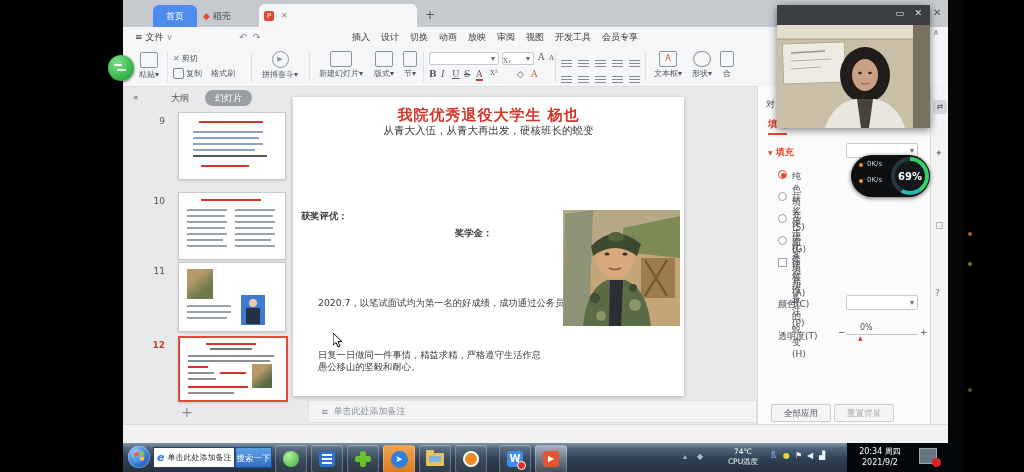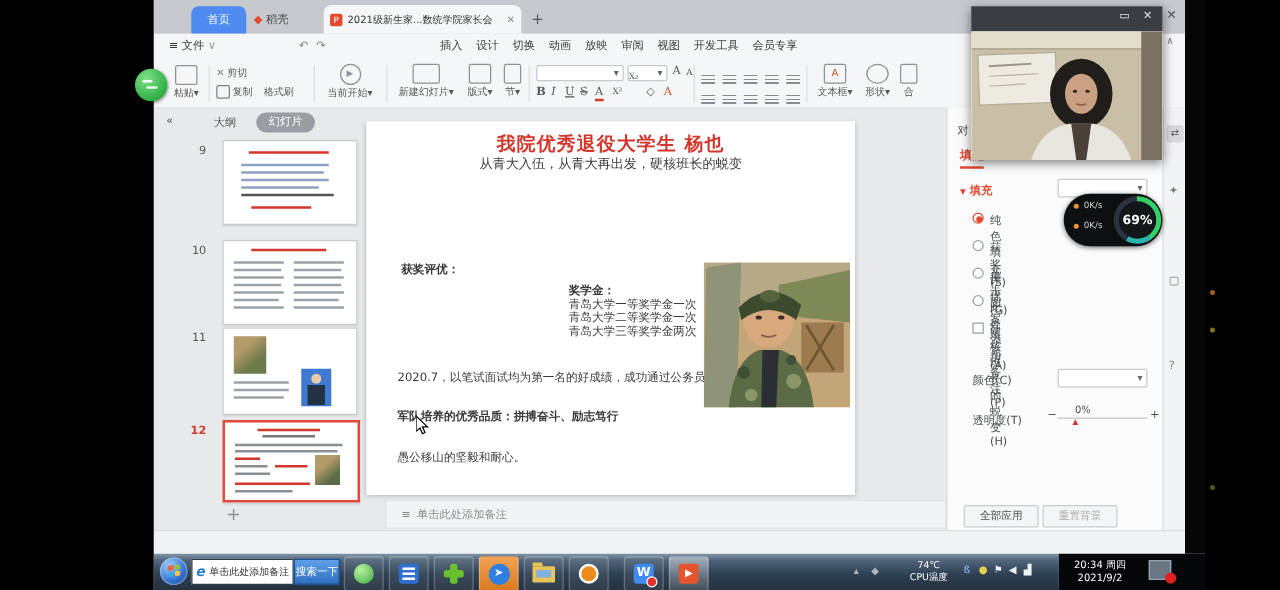--- a/index.html
+++ b/index.html
@@ -113,21 +113,20 @@
 <div class="a screen">
 
   <div class="a tabbar">
     <div class="a tab-home">首页</div>
     <div class="a tab-docer">
       <span style="color:#e2492f">◆</span>
       <span>稻壳</span>
     </div>
     <div class="a tab-doc">
       <span class="ppt-ico">P</span>
-      <span style="flex:1;overflow:hidden;white-space:nowrap">2021级新生家...数统学院家长会</span>
       <span style="color:#888;margin-left:3px">✕</span>
     </div>
     <div class="a" style="left:302px;top:8px;font-size:12px;color:#555">+</div>
     <div class="a wclose" style="left:810px;top:7px">✕</div>
   </div>
 
   <div class="a menubar">
     <span class="a mitem" style="left:12px">
       <span>≡</span>
       <span>文件</span>
@@ -159,21 +158,21 @@
   <div class="a tsm" style="left:50px;top:68px">
     <span class="qicon"></span>
       <span>复制</span>
   </div>
   <div class="a tsm" style="left:88px;top:68px">
     <span>格式刷</span>
   </div>
   <div class="a vdiv" style="left:128px"></div>
   <div class="a tbig" style="left:134px;top:51px;width:46px">
     <div style="width:15px;height:15px;border:1px solid #8d939a;border-radius:50%;margin:0 auto 1px;font-size:7px;line-height:15px;color:#8d939a">▶</div>
-    <span>当前开始</span><span>▾</span>
+    <span>拼搏奋斗</span><span>▾</span>
   </div>
   <div class="a vdiv" style="left:186px"></div>
   <div class="a tbig" style="left:172px;top:51px;width:52px;left:192px">
     <div class="tico" style="width:20px"></div>
     <span>新建幻灯片</span><span>▾</span>
   </div>
   <div class="a tbig" style="left:248px;top:51px;width:26px">
     <div class="tico"></div>
     <span>版式</span><span>▾</span>
   </div>
@@ -294,29 +293,24 @@
       <div class="ml" style="left:8px;top:54px;width:46px;background:#8a8f94"></div>
     </div>
   </div>
 
   <div class="a scrollbar"></div>
   <div class="a" style="left:58px;top:404px;font-size:14px;color:#8a8f94">+</div>
 
   <div class="a canvas">
     <div class="a ssub">从青大入伍，从青大再出发，硬核班长的蜕变</div>
     <div class="a stitle red">我院优秀退役大学生  杨也</div>
-    <div class="a slist red" style="left:28px;top:113px;font-weight:bold">获奖评优：</div>
+    <div class="a slist red" style="left:8px;top:113px;font-weight:bold">获奖评优：</div>
     <div class="a slist red" style="left:162px;top:130px;font-weight:bold">奖学金：</div>
-    <div class="a slist" style="left:162px;top:141px">
-        <div>青岛大学一等奖学金一次</div>
-        <div>青岛大学二等奖学金一次</div>
-        <div>青岛大学三等奖学金两次</div>
-      </div>
     <div class="a slist red" style="left:25px;top:200px;width:350px">2020.7，以笔试面试均为第一名的好成绩，成功通过公务员考试</div>
-    <div class="a slist red" style="left:25px;top:231px;font-weight:bold">军队培养的优秀品质：拼搏奋斗、励志笃行</div>
+    <div class="a slist" style="left:25px;top:252px">日复一日做同一件事情，精益求精，严格遵守生活作息</div>
     <div class="a slist" style="left:25px;top:264px">愚公移山的坚毅和耐心。</div>
 
     <div class="a photo">
       <svg width="117" height="116">
         <rect width="117" height="116" fill="#c3a678"></rect>
         <rect x="0" y="0" width="117" height="36" fill="#b7a887"></rect>
         <polygon points="60,18 117,6 117,48 60,42" fill="#7d8a55"></polygon>
         <rect x="78" y="48" width="34" height="40" fill="#9c7b4e"></rect>
         <line x1="82" y1="50" x2="104" y2="86" stroke="#6e5433" stroke-width="2"></line>
         <line x1="104" y1="50" x2="82" y2="86" stroke="#6e5433" stroke-width="2"></line>

